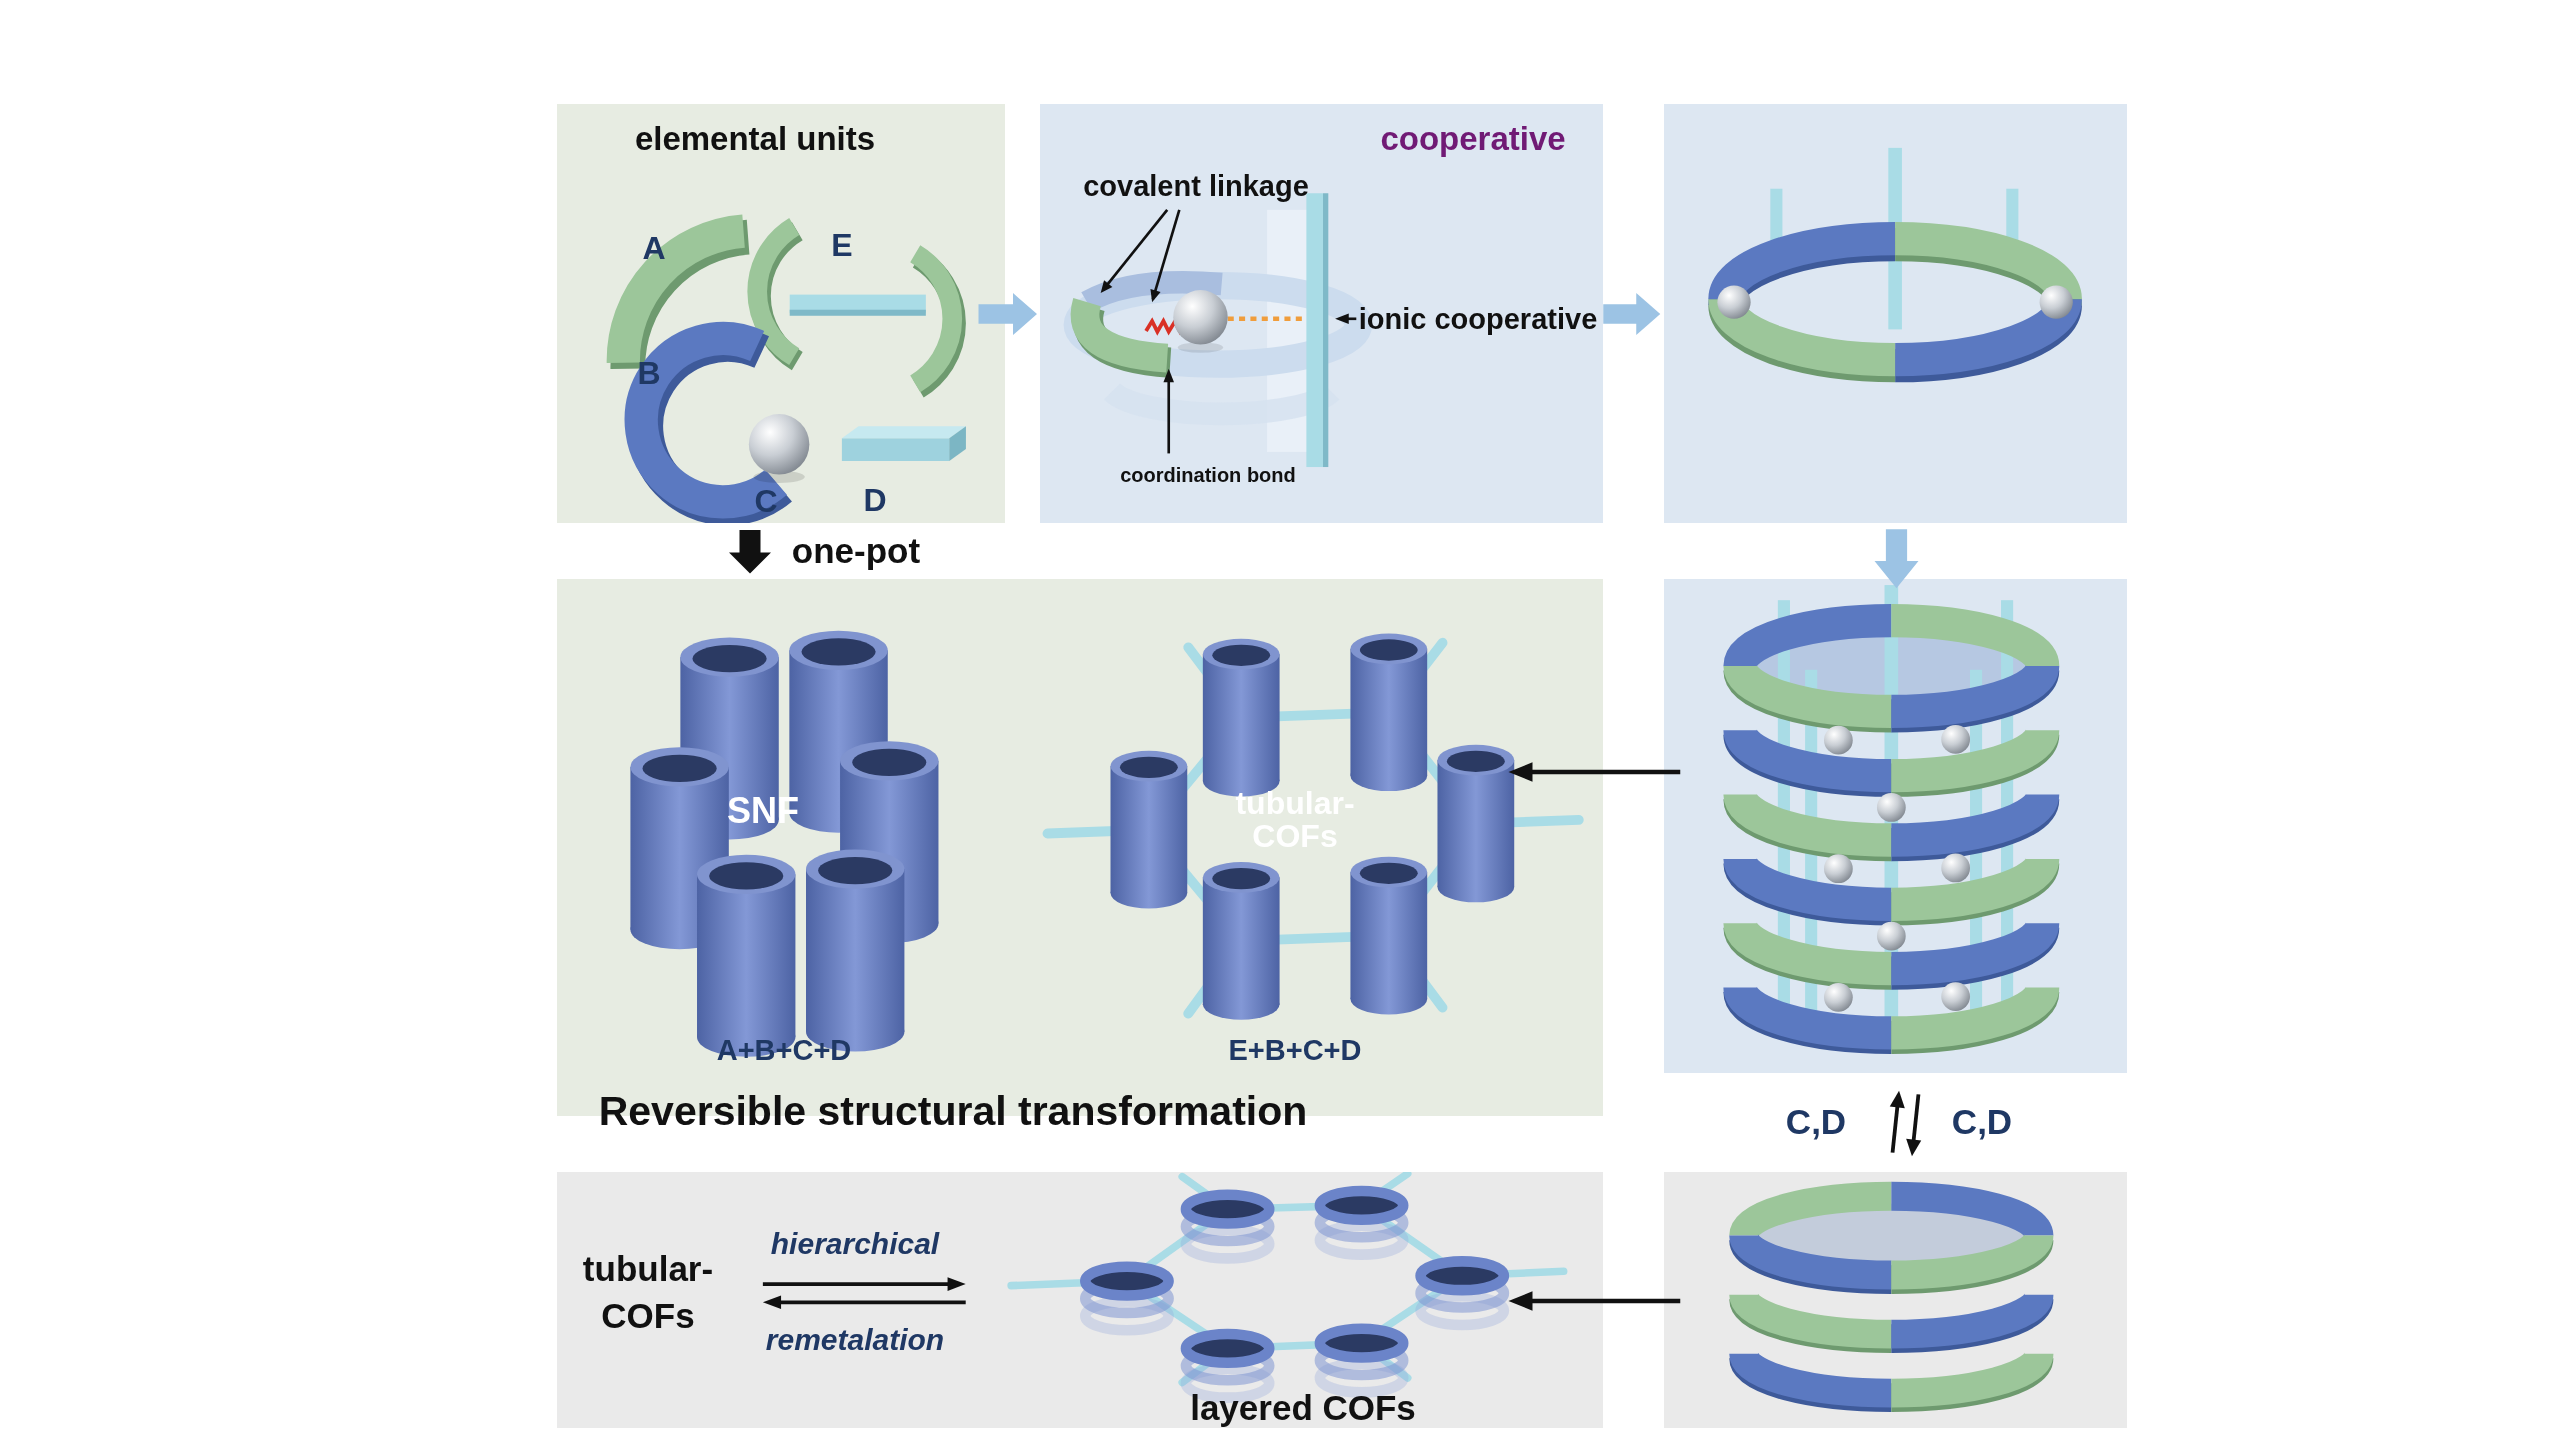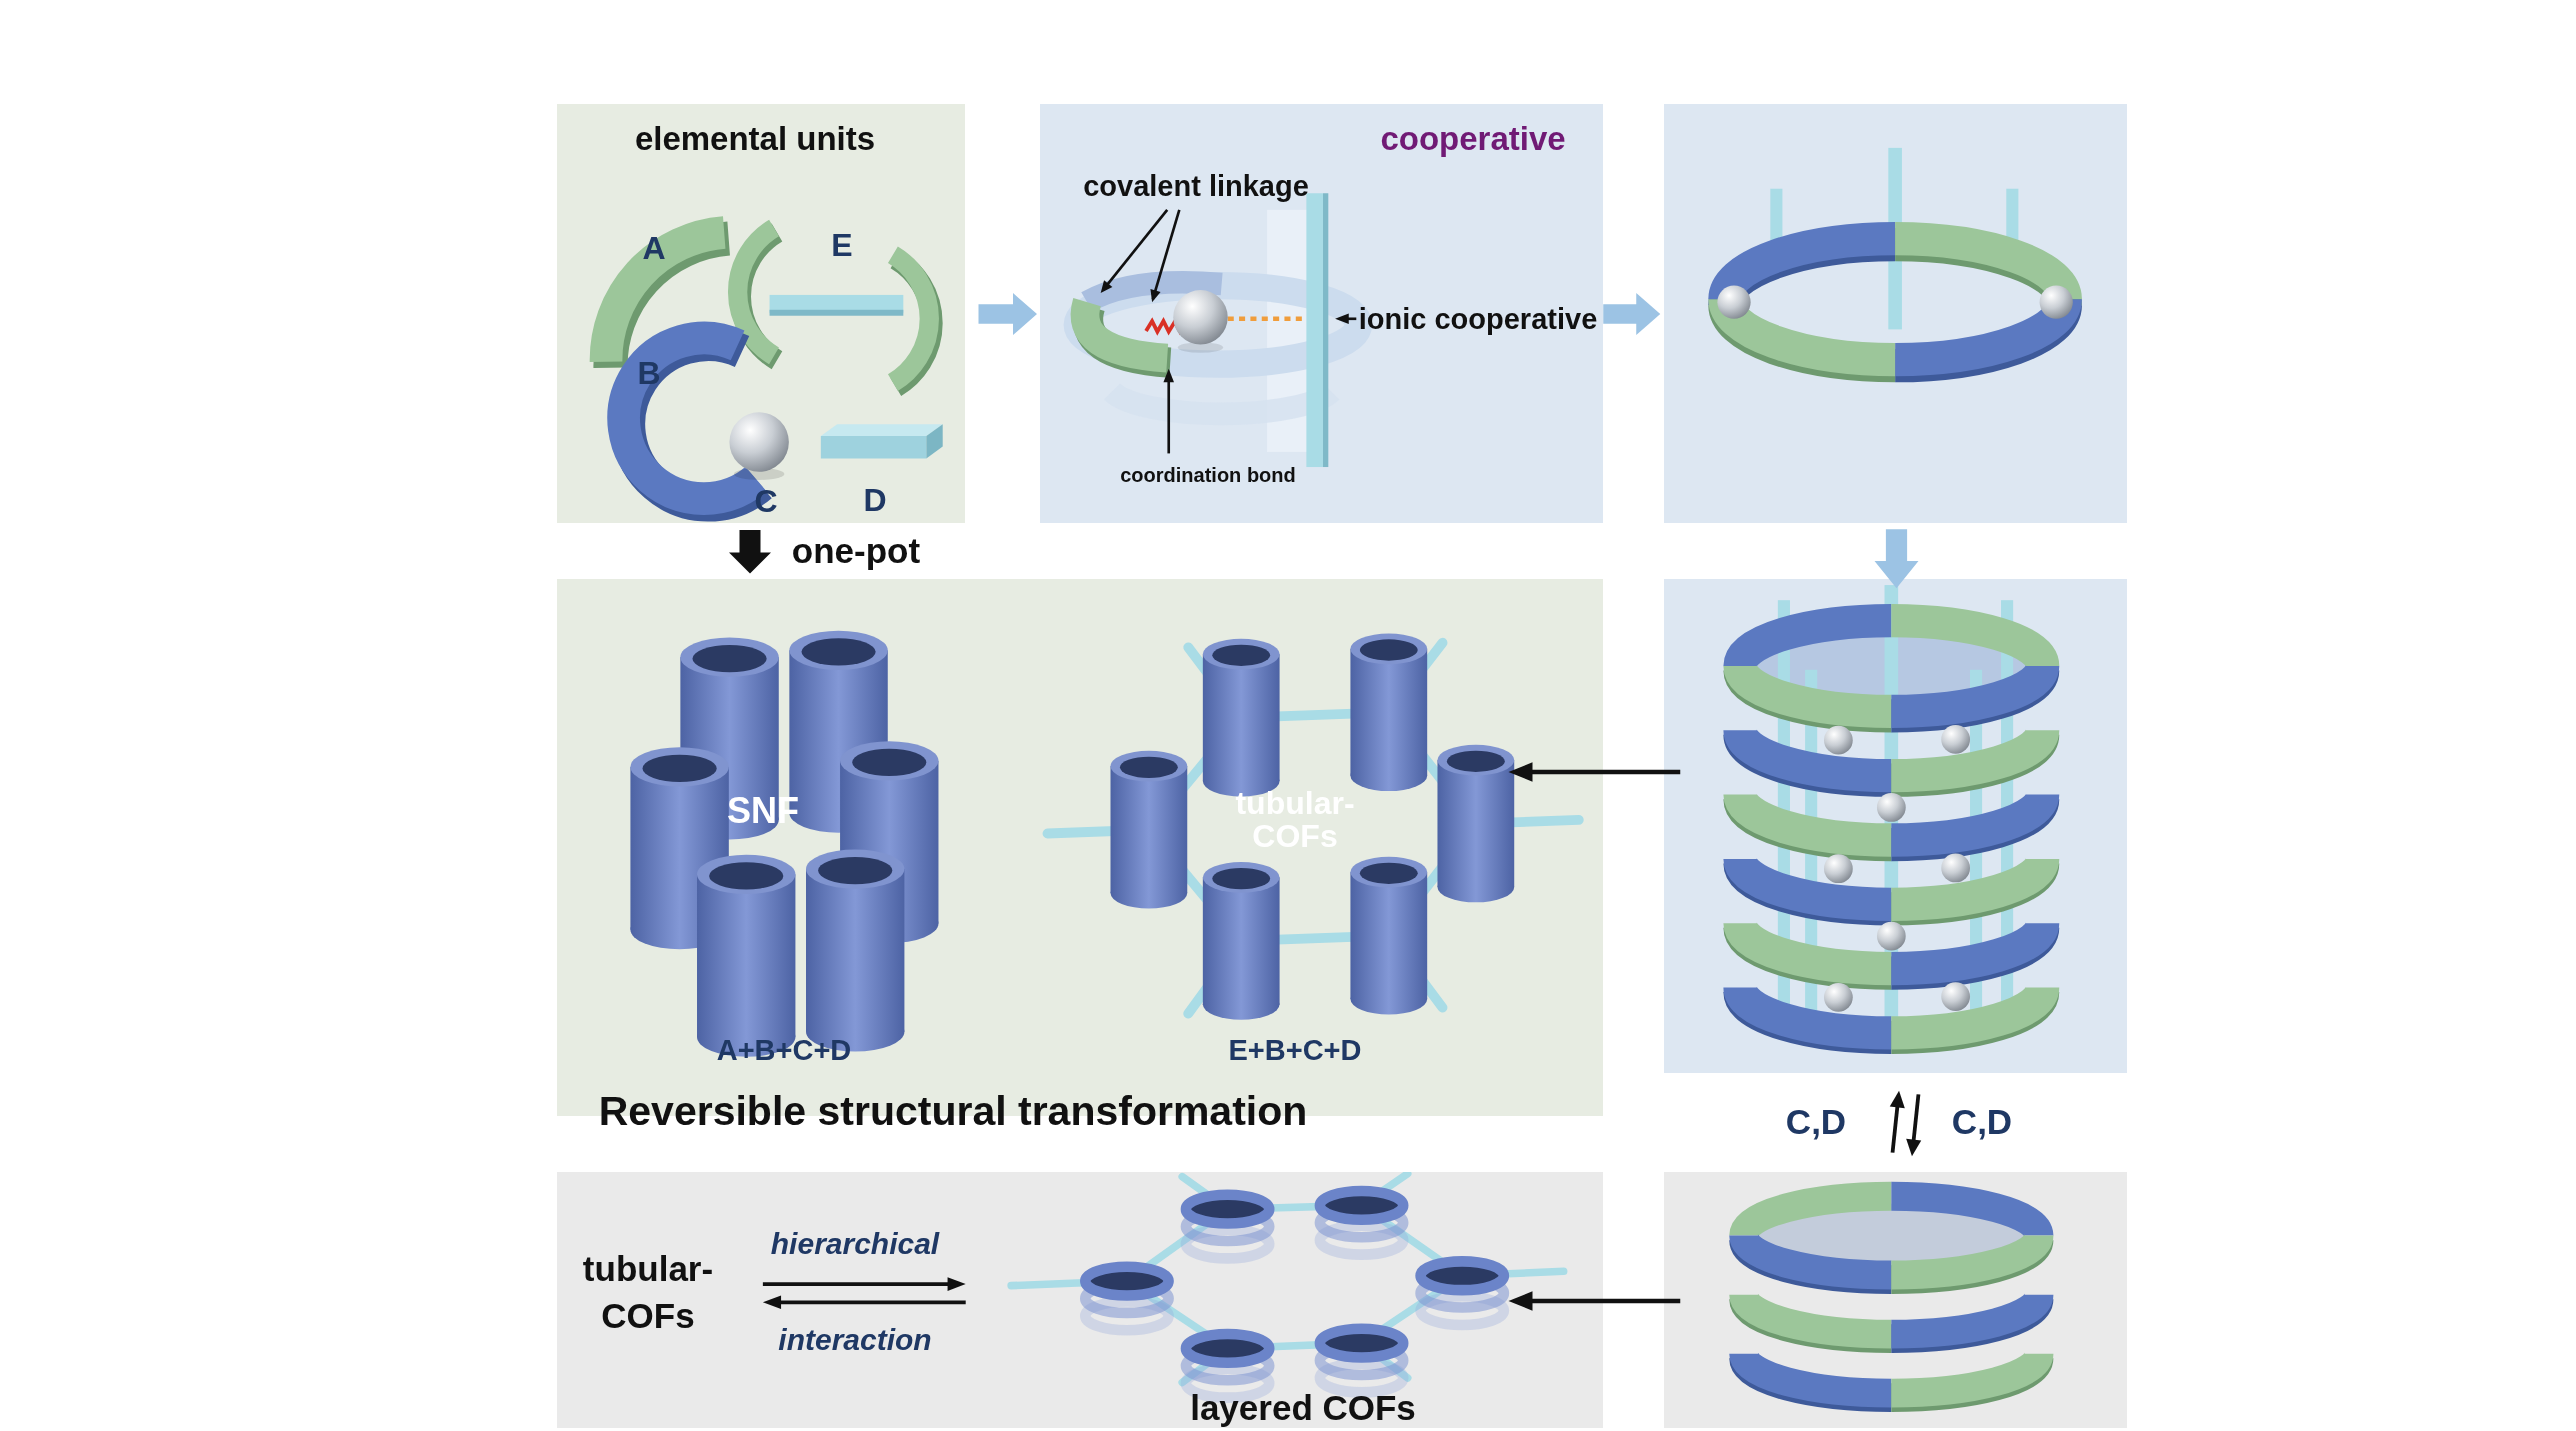--- a/index.html
+++ b/index.html
@@ -51,21 +51,21 @@
       <ellipse cx="0" cy="23" rx="55" ry="19" fill="none" stroke="#8095d2" stroke-width="14" opacity="0.55"></ellipse>
       <ellipse cx="0" cy="0" rx="55" ry="19" fill="#2b3a63" stroke="#6b84c9" stroke-width="14"></ellipse>
     </g>
   </defs>
 </svg>
 
 <div class="canvas">
 
   <div class="lbl blk" style="left:953px;top:1112px;font-size:41px">Reversible structural transformation</div>
 
-  <section class="panel bg-green" style="left:557px;top:104px;width:408px;height:419px">
+  <section class="panel bg-green" style="left:557px;top:104px;width:448px;height:419px">
     <svg viewBox="0 0 549 554">
       <g>
         <path d="M 72 350 A 172 172 0 0 1 231 176" fill="none" stroke="#6e9a6f" stroke-width="46"></path>
         <path d="M 66 342 A 172 172 0 0 1 225 168" fill="none" stroke="#9cc69a" stroke-width="44"></path>
       </g>
       <g>
         <rect x="286" y="252" width="180" height="24" fill="#a9dce6"></rect>
         <rect x="286" y="272" width="180" height="8" fill="#7fb9c8"></rect>
         <path d="M 296 168 A 100 100 0 0 0 296 340" fill="none" stroke="#6e9a6f" stroke-width="28"></path>
         <path d="M 292 162 A 100 100 0 0 0 292 334" fill="none" stroke="#9cc69a" stroke-width="26"></path>
@@ -269,21 +269,21 @@
         <use href="#ltube" transform="translate(1063,44)"></use>
         <use href="#ltube" transform="translate(753,144)"></use>
         <use href="#ltube" transform="translate(1196,137)"></use>
         <use href="#ltube" transform="translate(886,233)"></use>
         <use href="#ltube" transform="translate(1063,226)"></use>
       </g>
     </svg>
     <div class="lbl blk" style="left:91px;top:97px;font-size:35px">tubular-</div>
     <div class="lbl blk" style="left:91px;top:144px;font-size:35px">COFs</div>
     <div class="lbl navy ital" style="left:298px;top:72px;font-size:30px">hierarchical</div>
-    <div class="lbl navy ital" style="left:298px;top:168px;font-size:30px">interaction</div>
+    <div class="lbl navy ital" style="left:298px;top:168px;font-size:30px">remetalation</div>
     <div class="lbl blk" style="left:746px;top:236px;font-size:35px">layered COFs</div>
   </section>
 
   <section class="panel bg-gray" style="left:1664px;top:1172px;width:463px;height:256px">
     <svg viewBox="0 0 611 338">
       <ellipse cx="300" cy="84" rx="176" ry="42" fill="#c3ccdb"></ellipse>
       <g fill="none" stroke-width="38">
         <path d="M 105 84 A 195 52 0 0 1 300 32" stroke="#9cc69a"></path>
         <path d="M 300 32 A 195 52 0 0 1 495 84" stroke="#5b79c1"></path>
         <path d="M 105 90 A 195 52 0 0 0 300 142" stroke="#3e5a9a"></path>

